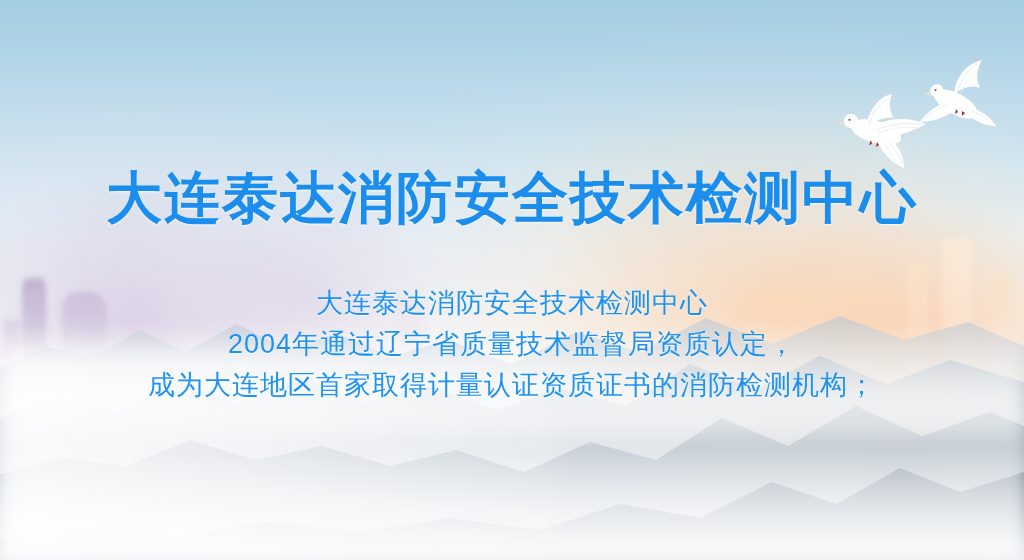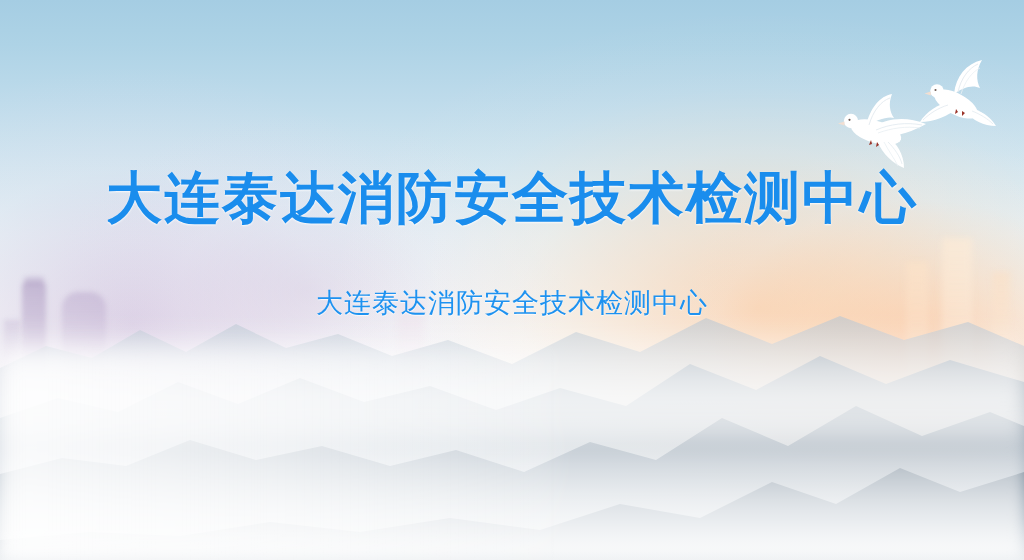--- a/index.html
+++ b/index.html
@@ -329,16 +329,18 @@
         <path d="M50,51 l0,5 l3,-3 Z" fill="#9b3328"></path>
       </g>
     </svg>
   </div>
 
   <div class="content">
     <div class="title">大连泰达消防安全技术检测中心</div>
 
     <div class="body-text">
       <div class="body-line">大连泰达消防安全技术检测中心</div>
+      <div class="body-line">2004年通过辽宁省质量技术监督局资质认定，</div>
+      <div class="body-line">成为大连地区首家取得计量认证资质证书的消防检测机构；</div>
     </div>
   </div>
 
 </div>
 
 </body></html>

